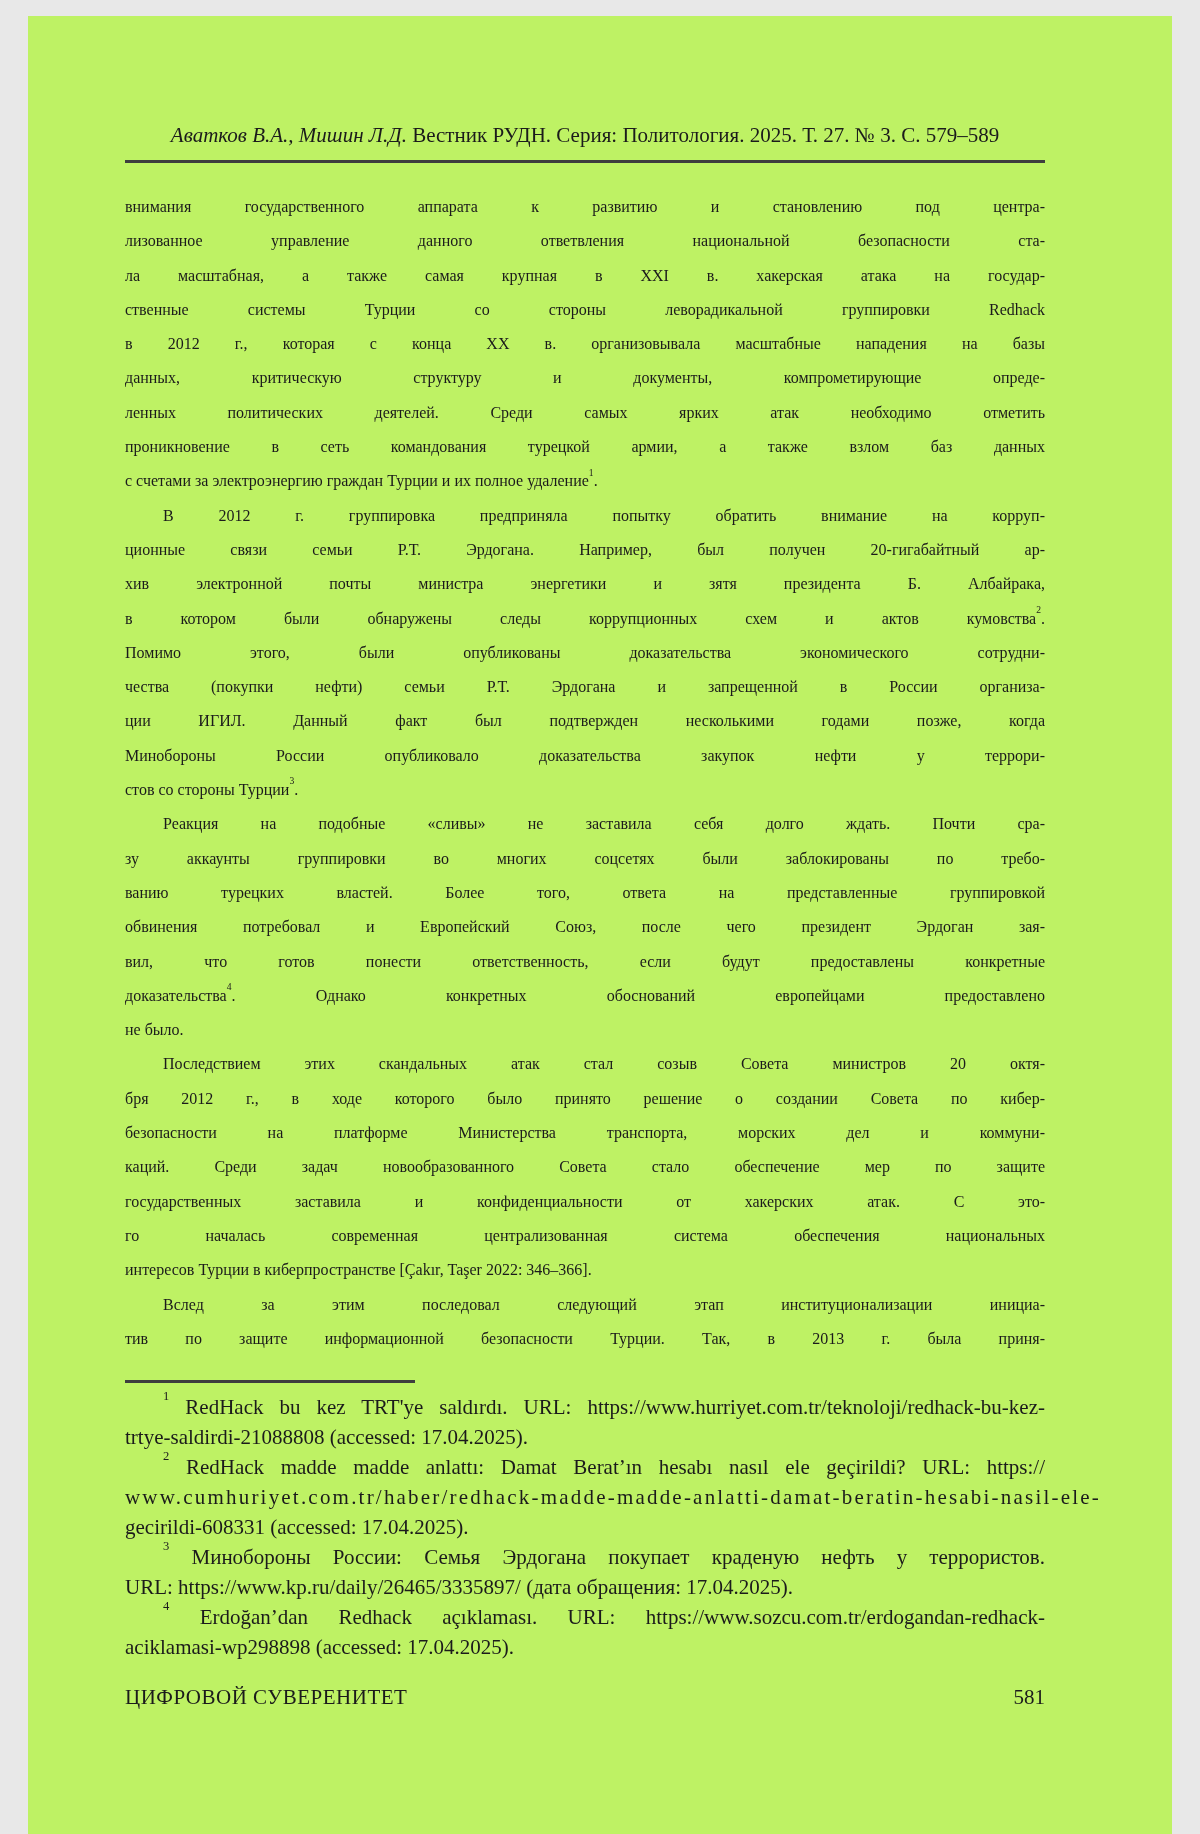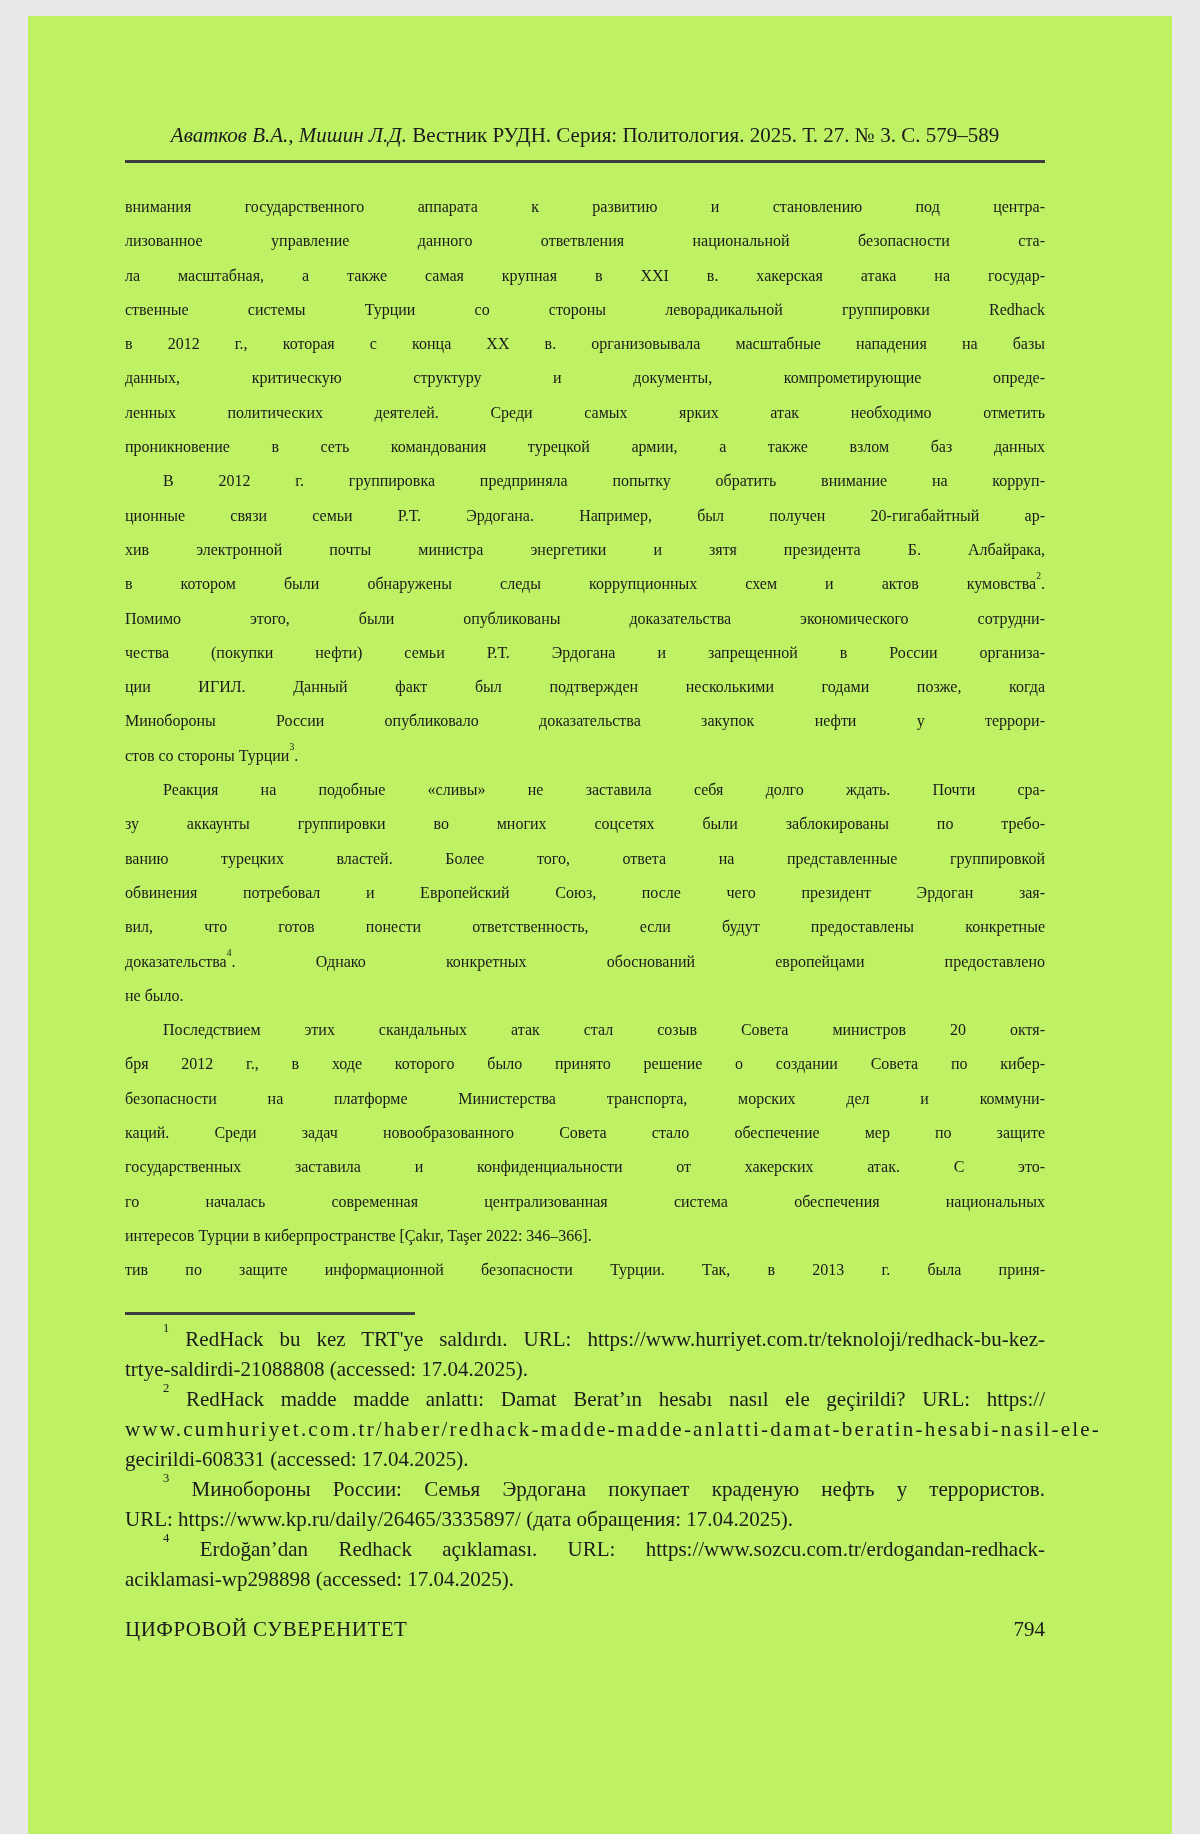--- a/index.html
+++ b/index.html
@@ -76,20 +76,21 @@
   <div class="article-body">
       <div>
         <div class="tline">внимания государственного аппарата к развитию и становлению под центра-</div>
         <div class="tline">лизованное управление данного ответвления национальной безопасности ста-</div>
         <div class="tline">ла масштабная, а также самая крупная в XXI в. хакерская атака на государ-</div>
         <div class="tline">ственные системы Турции со стороны леворадикальной группировки Redhack</div>
         <div class="tline">в 2012 г., которая с конца XX в. организовывала масштабные нападения на базы</div>
         <div class="tline">данных, критическую структуру и документы, компрометирующие опреде-</div>
         <div class="tline">ленных политических деятелей. Среди самых ярких атак необходимо отметить</div>
         <div class="tline">проникновение в сеть командования турецкой армии, а также взлом баз данных</div>
+        <div class="tline endline">с счетами за электроэнергию граждан Турции и их полное удаление<sup>1</sup>.</div>
       </div>
       <div>
         <div class="tline ind">В 2012 г. группировка предприняла попытку обратить внимание на корруп-</div>
         <div class="tline">ционные связи семьи Р.Т. Эрдогана. Например, был получен 20-гигабайтный ар-</div>
         <div class="tline">хив электронной почты министра энергетики и зятя президента Б. Албайрака,</div>
         <div class="tline">в котором были обнаружены следы коррупционных схем и актов кумовства<sup>2</sup>.</div>
         <div class="tline">Помимо этого, были опубликованы доказательства экономического сотрудни-</div>
         <div class="tline">чества (покупки нефти) семьи Р.Т. Эрдогана и запрещенной в России организа-</div>
         <div class="tline">ции ИГИЛ. Данный факт был подтвержден несколькими годами позже, когда</div>
         <div class="tline">Минобороны России опубликовало доказательства закупок нефти у террори-</div>
@@ -107,20 +108,21 @@
       <div>
         <div class="tline ind">Последствием этих скандальных атак стал созыв Совета министров 20 октя-</div>
         <div class="tline">бря 2012 г., в ходе которого было принято решение о создании Совета по кибер-</div>
         <div class="tline">безопасности на платформе Министерства транспорта, морских дел и коммуни-</div>
         <div class="tline">каций. Среди задач новообразованного Совета стало обеспечение мер по защите</div>
         <div class="tline">государственных заставила и конфиденциальности от хакерских атак. С это-</div>
         <div class="tline">го началась современная централизованная система обеспечения национальных</div>
         <div class="tline endline">интересов Турции в киберпространстве [Çakır, Taşer 2022: 346–366].</div>
       </div>
       <div>
+        <div class="tline ind">Вслед за этим последовал следующий этап институционализации инициа-</div>
         <div class="tline">тив по защите информационной безопасности Турции. Так, в 2013 г. была приня-</div>
       </div>
     </div>
 
   <div class="footnote-separator"></div>
 
   <div class="footnotes">
       <div>
         <div class="tline ind"><sup>1</sup> RedHack bu kez TRT'ye saldırdı. URL: https://www.hurriyet.com.tr/teknoloji/redhack-bu-kez-</div>
         <div class="tline endline">trtye-saldirdi-21088808 (accessed: 17.04.2025).</div>
@@ -135,16 +137,16 @@
         <div class="tline endline">URL: https://www.kp.ru/daily/26465/3335897/ (дата обращения: 17.04.2025).</div>
       </div>
       <div>
         <div class="tline ind"><sup>4</sup> Erdoğan’dan Redhack açıklaması. URL: https://www.sozcu.com.tr/erdogandan-redhack-</div>
         <div class="tline endline">aciklamasi-wp298898 (accessed: 17.04.2025).</div>
       </div>
     </div>
 
   <div class="page-footer">
     <span class="section">ЦИФРОВОЙ СУВЕРЕНИТЕТ</span>
-    <span>794</span>
+    <span>581</span>
   </div>
 
 </div>
 
 </body></html>

